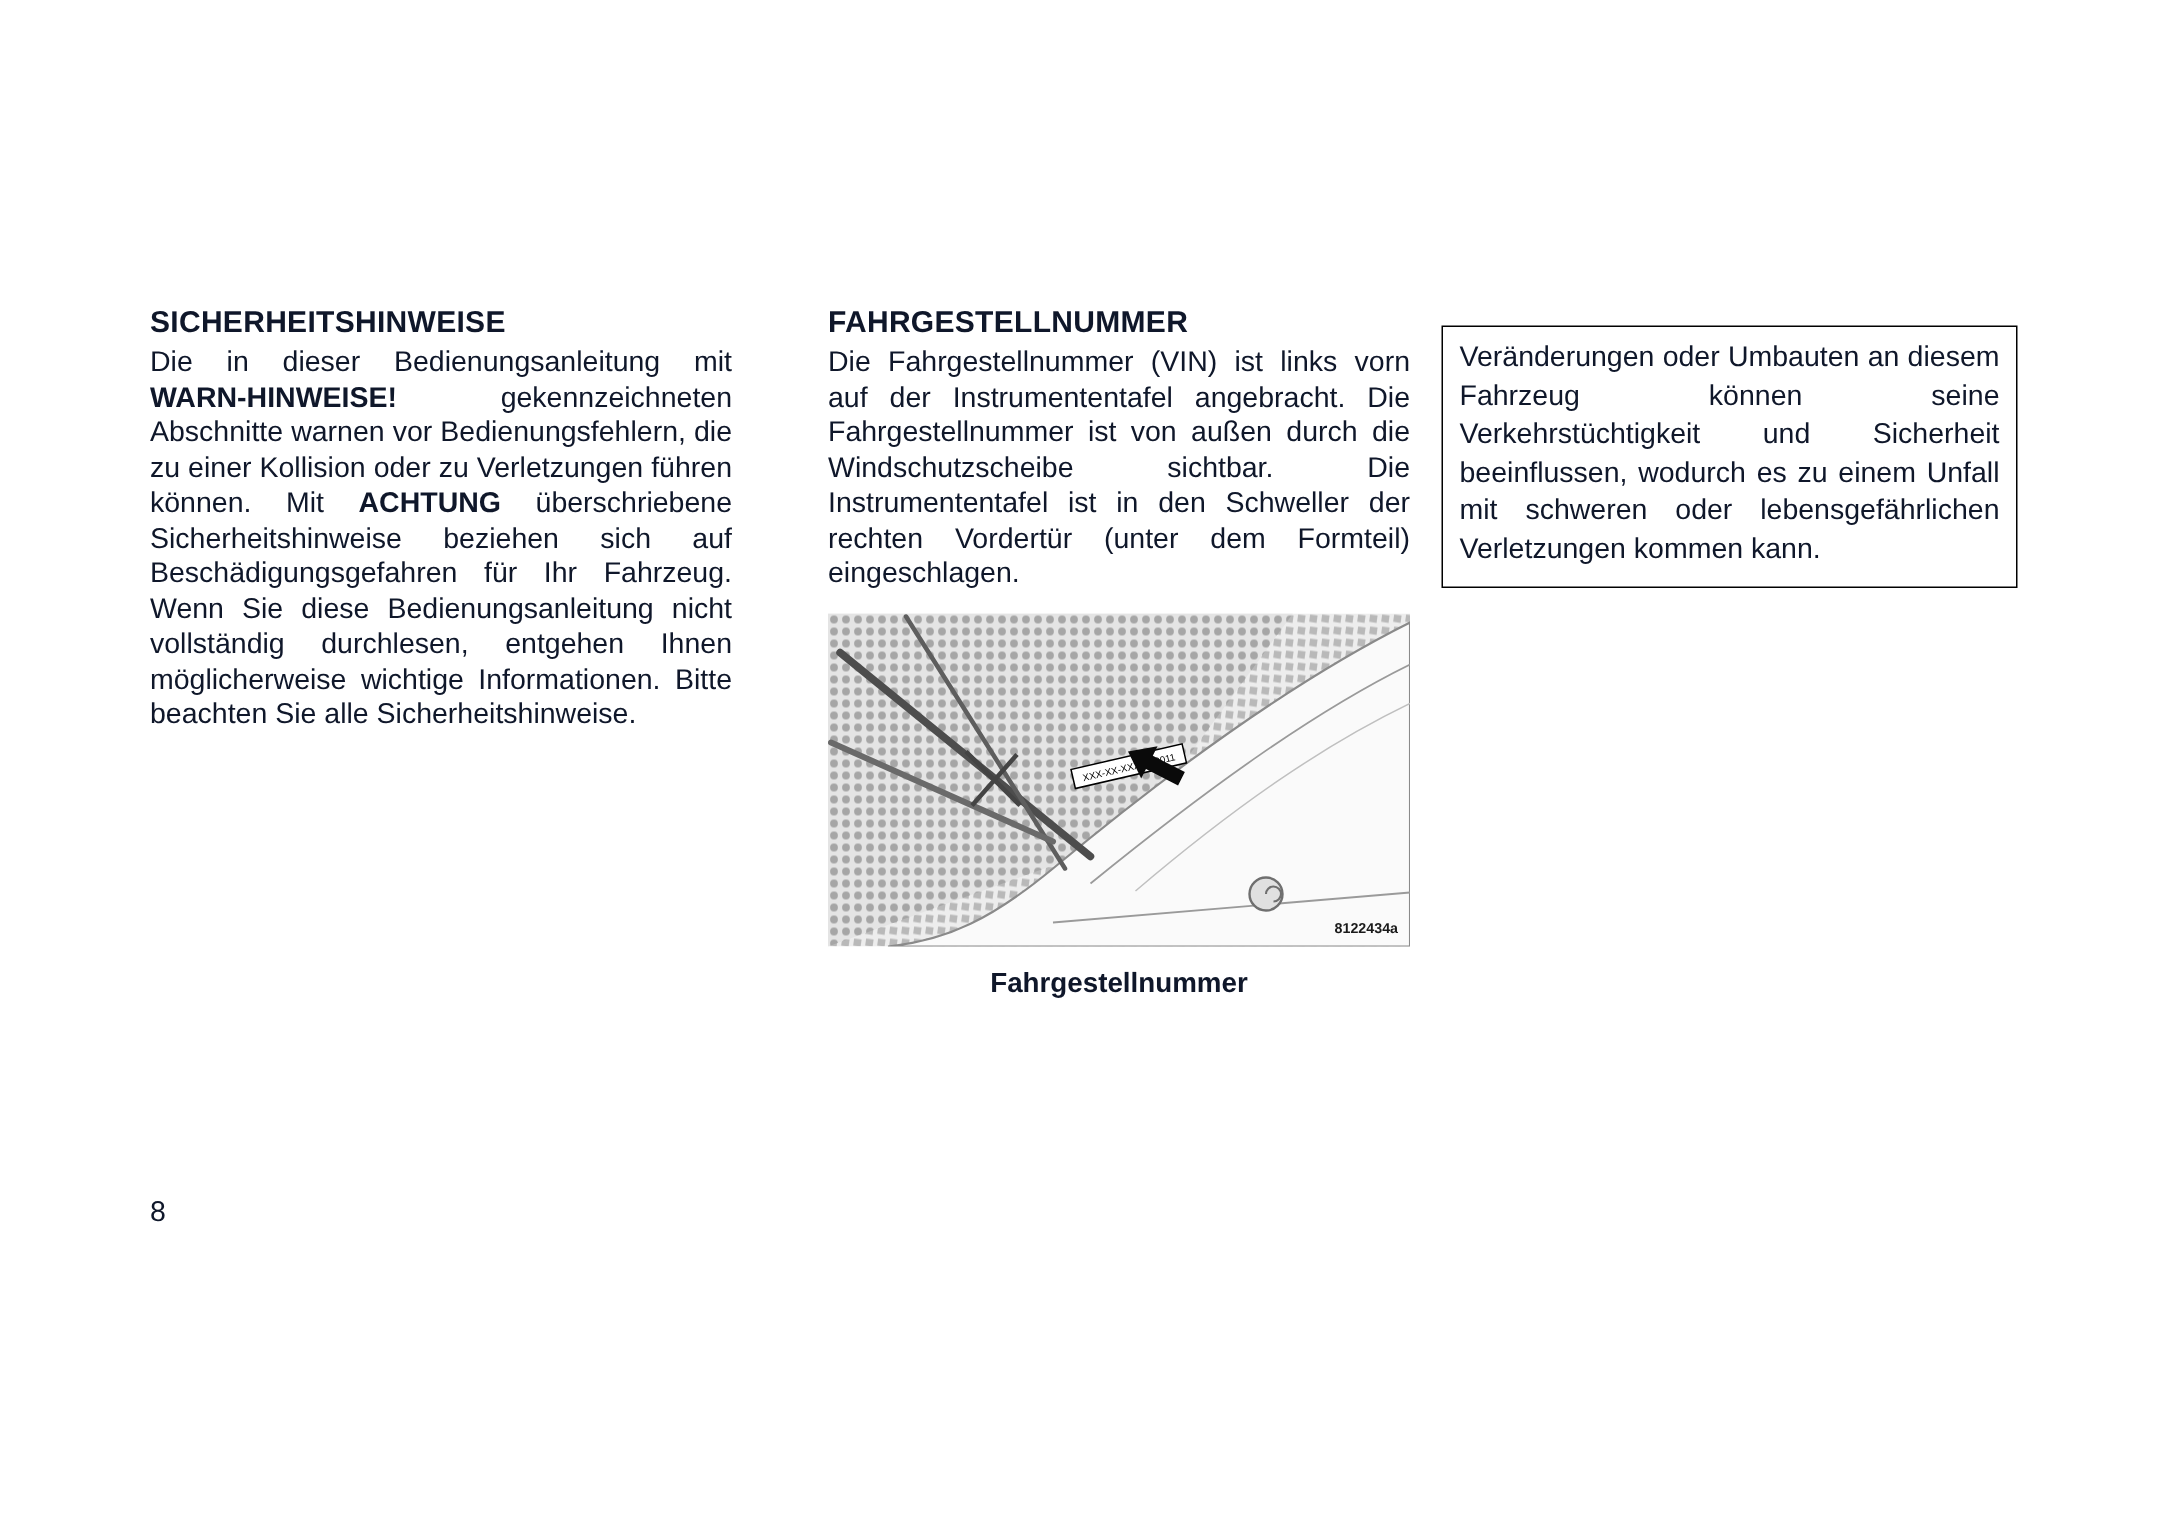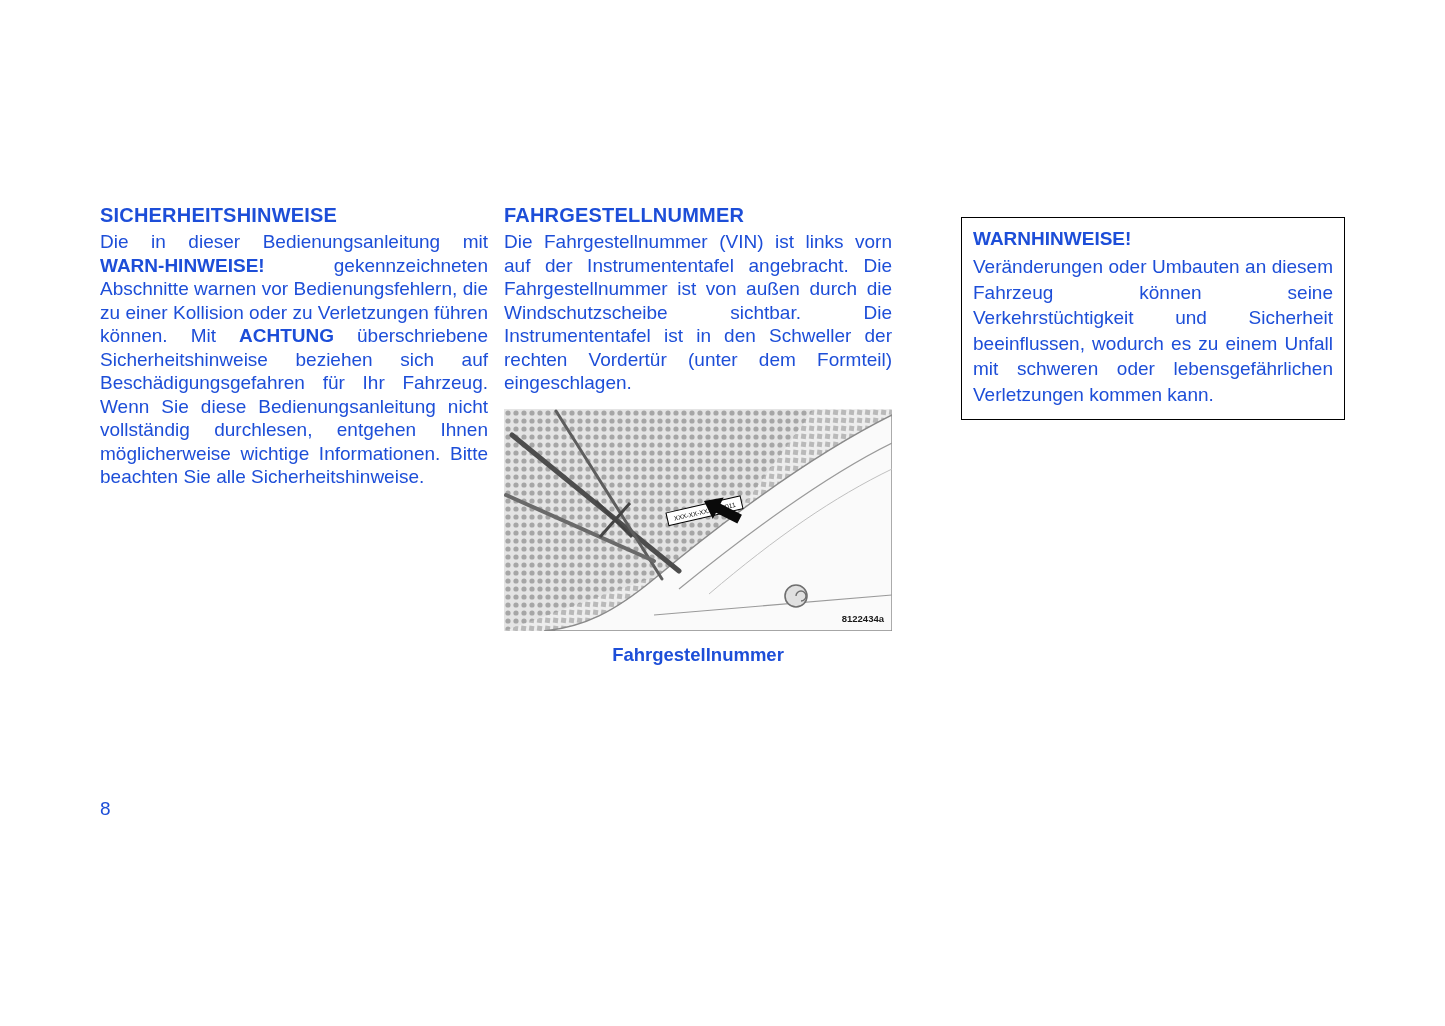--- a/index.html
+++ b/index.html
@@ -6,29 +6,29 @@
     margin: 0;
     padding: 0;
     background: #ffffff;
   }
   .page {
     position: relative;
     width: 1445px;
     height: 1026px;
     background: #ffffff;
     font-family: "Liberation Sans", sans-serif;
-    color: #1d4ed8;
+    color: #0f172a;
     overflow: hidden;
   }
   .col {
     position: absolute;
     top: 203px;
   }
   .col-1 { left: 100px; width: 388px; }
-  .col-2 { left: 504px; width: 388px; }
+  .col-2 { left: 552px; width: 388px; }
   .col-3 { left: 961px; width: 384px; }
 
   h2.sec-heading {
     margin: 0 0 2px 0;
     font-size: 20px;
     line-height: 25px;
     font-weight: bold;
     letter-spacing: 0.2px;
   }
   p.body {
@@ -131,20 +131,19 @@
         </g>
 
         <text x="380" y="213" font-size="9.5" font-weight="bold" font-family="Liberation Sans, sans-serif" text-anchor="end" fill="#1a1a1a">8122434a</text>
       </svg>
       <div class="figure-caption">Fahrgestellnummer</div>
     </div>
   </div>
 
   <div class="col col-3">
     <div class="warning-box">
-      <div class="wb-heading">WARNHINWEISE!</div>
       <p class="body">Veränderungen oder Umbauten an diesem Fahrzeug können seine Verkehrstüchtigkeit und Sicherheit beeinflussen, wodurch es zu einem Unfall mit schweren oder lebensgefährlichen Verletzungen kommen kann.</p>
     </div>
   </div>
 
   <div class="page-number">8</div>
 
 </div>
 
 </body></html>

